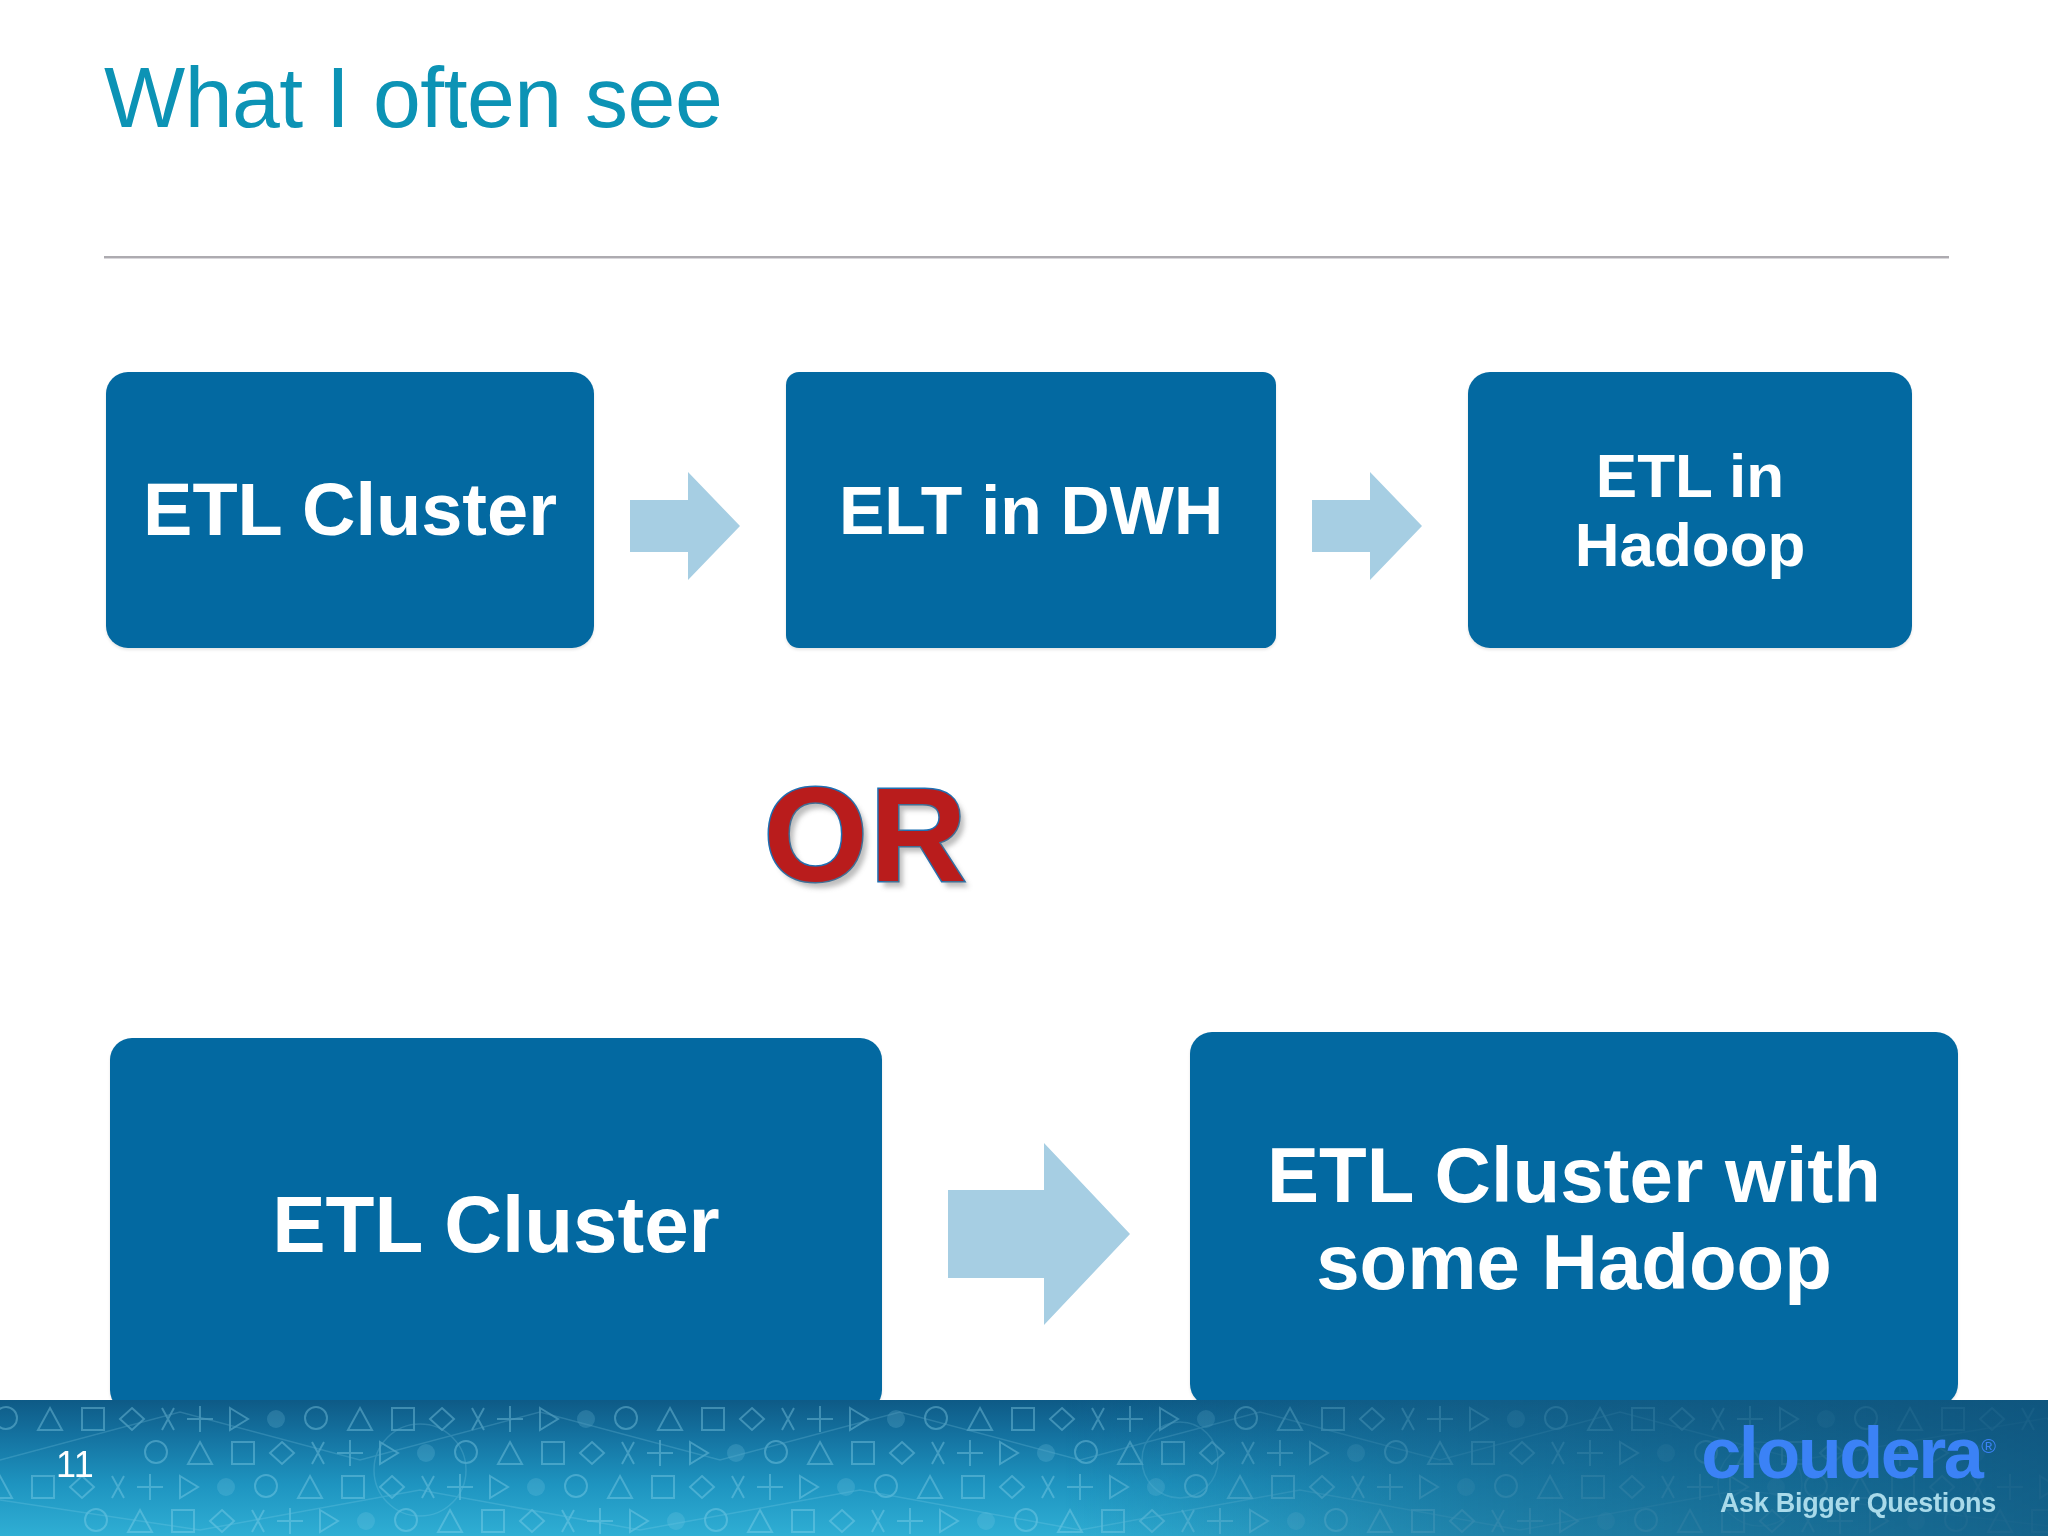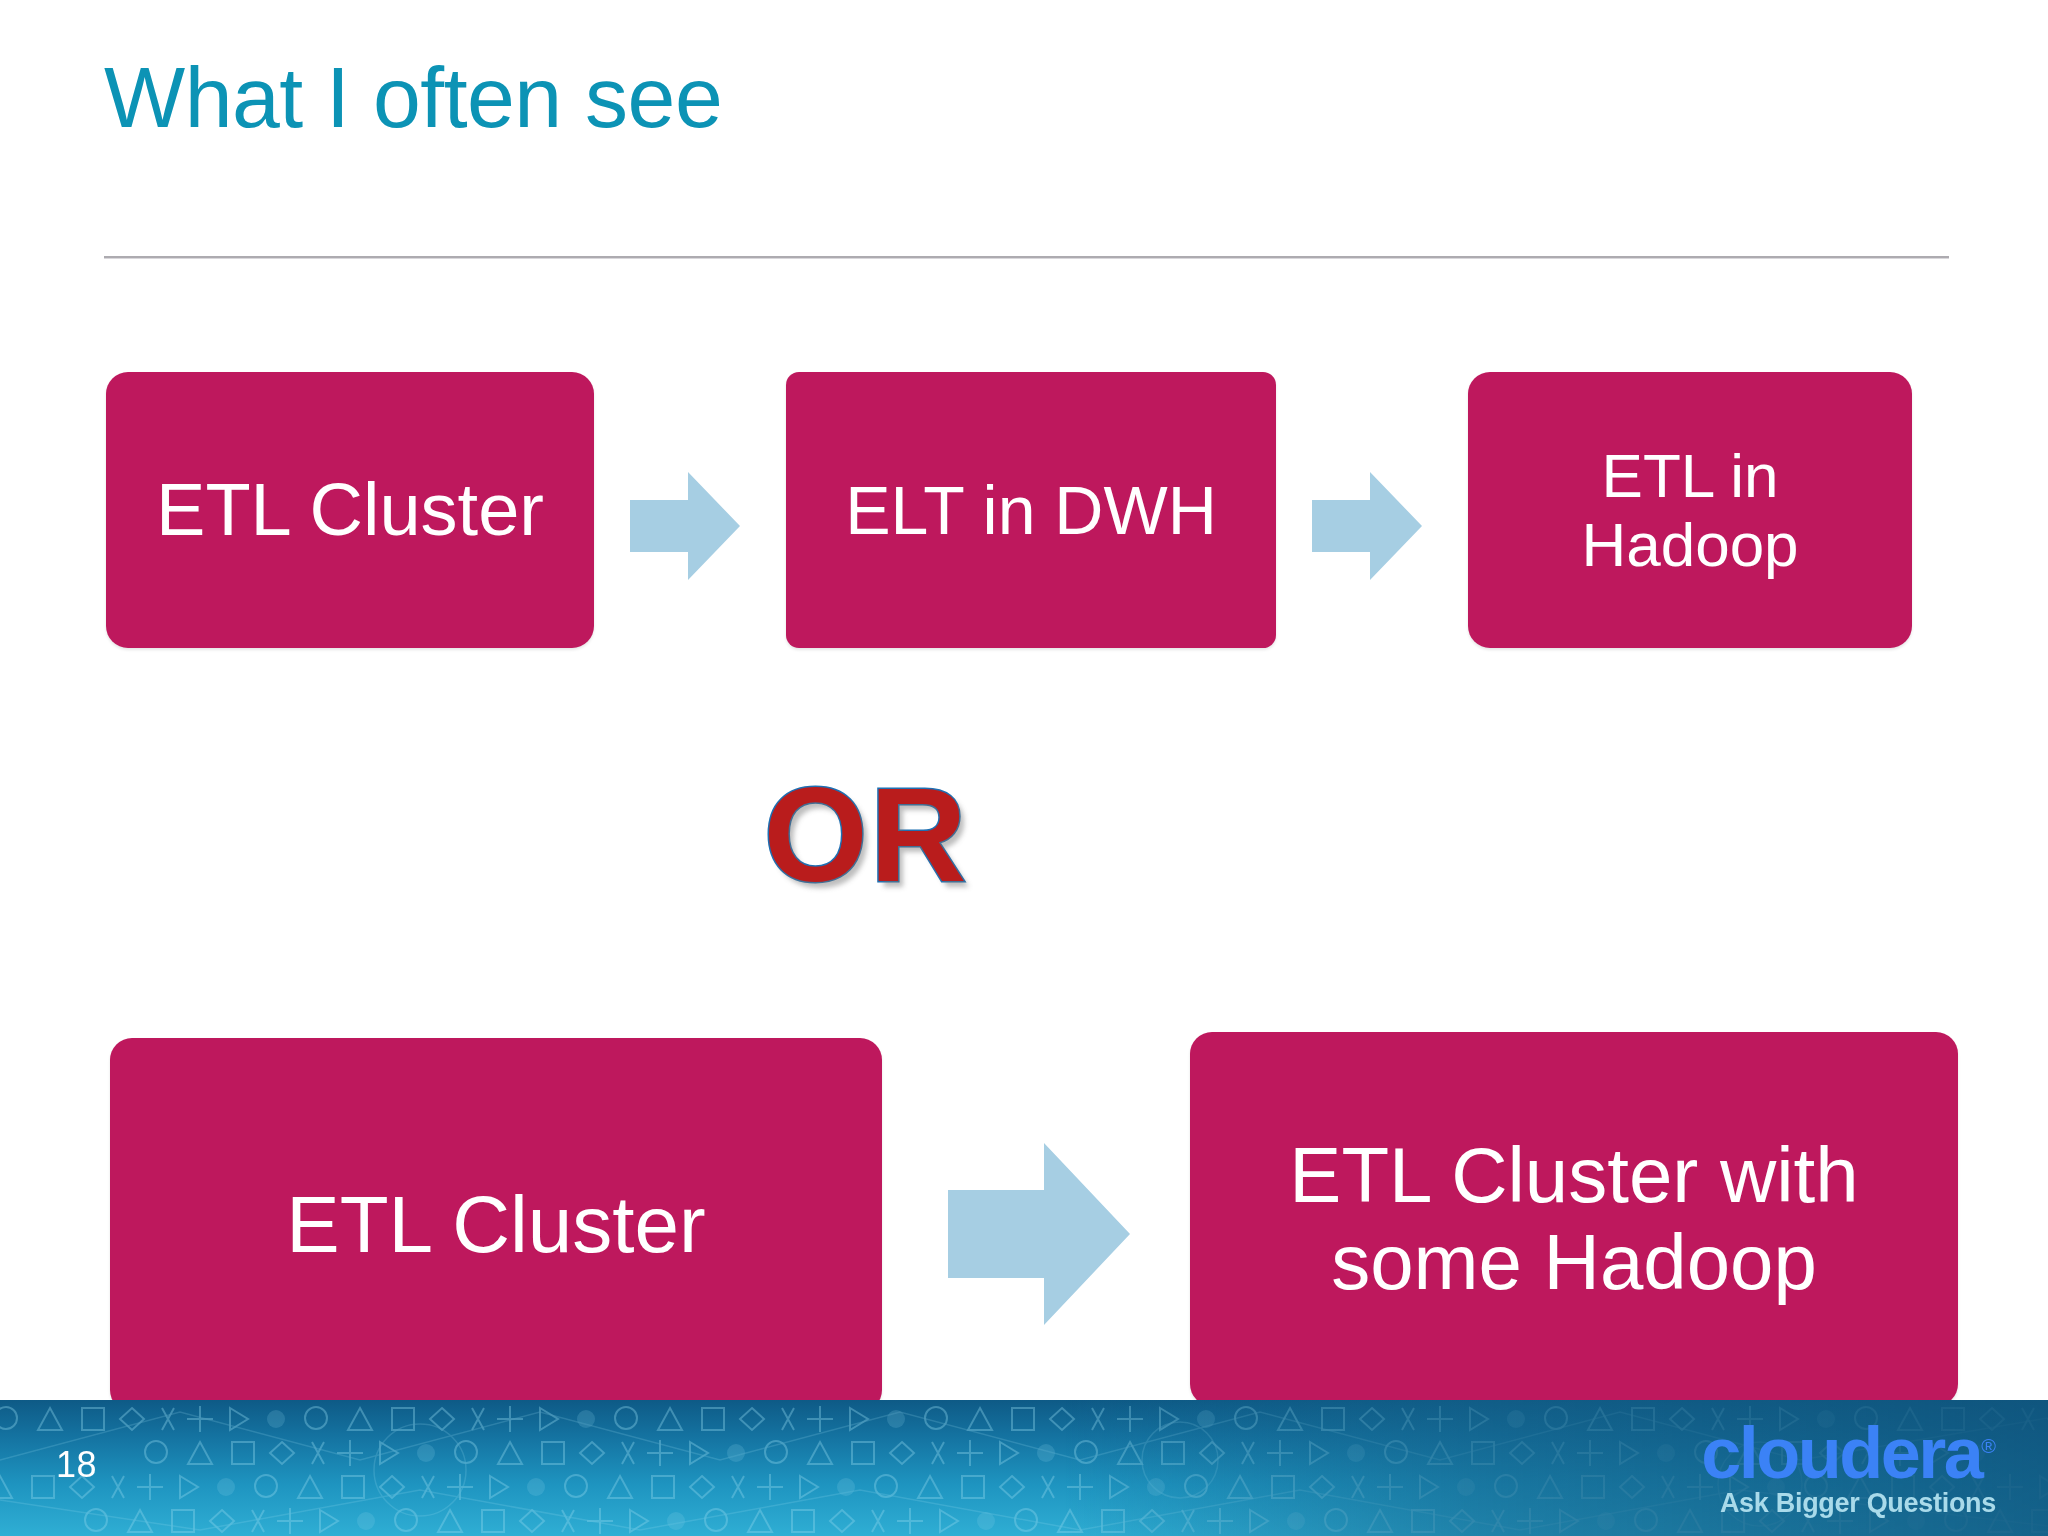--- a/index.html
+++ b/index.html
@@ -41,29 +41,29 @@
     left: 104px;
     top: 256px;
     width: 1845px;
     height: 3px;
     background: linear-gradient(to bottom, #ADABB0 0%, #ADABB0 55%, #D9D7DB 55%, #D9D7DB 100%);
   }
 
   
   .pbox {
     position: absolute;
-    background: #be185d;
+    background: #0369a1;
     border-radius: 22px;
     box-shadow: 0 2px 3px rgba(0,0,0,0.10);
     display: flex;
     align-items: center;
     justify-content: center;
     text-align: center;
     color: #ffffff;
-    font-weight: 400;
+    font-weight: 700;
     box-sizing: border-box;
     padding: 6px 18px;
   }
 
   .pbox .label {
     display: block;
     width: 100%;
     line-height: 1.12;
   }
 
@@ -258,20 +258,20 @@
         <path d="M0 60 L180 12 L360 60 L540 12 L720 60 L900 12 L1080 60 L1260 12 L1440 60 L1620 12 L1800 60 L2048 18"></path>
         <path d="M0 100 L200 130 L420 90 L640 130 L860 90 L1080 130 L1300 90 L1520 130 L1740 90 L2048 126"></path>
         <circle cx="420" cy="70" r="46"></circle>
           <circle cx="1180" cy="60" r="38"></circle>
           <circle cx="1760" cy="84" r="42"></circle>
       </g>
     </svg>
     <div class="footer-fade"></div>
   </div>
 
-  <div class="page-number">18</div>
+  <div class="page-number">11</div>
 
   <div class="logo">
     <div class="logo-word"><span>cloudera</span><span class="logo-reg">®</span></div>
     <div class="logo-tagline">Ask Bigger Questions</div>
   </div>
 
 </div>
 
 </body></html>

